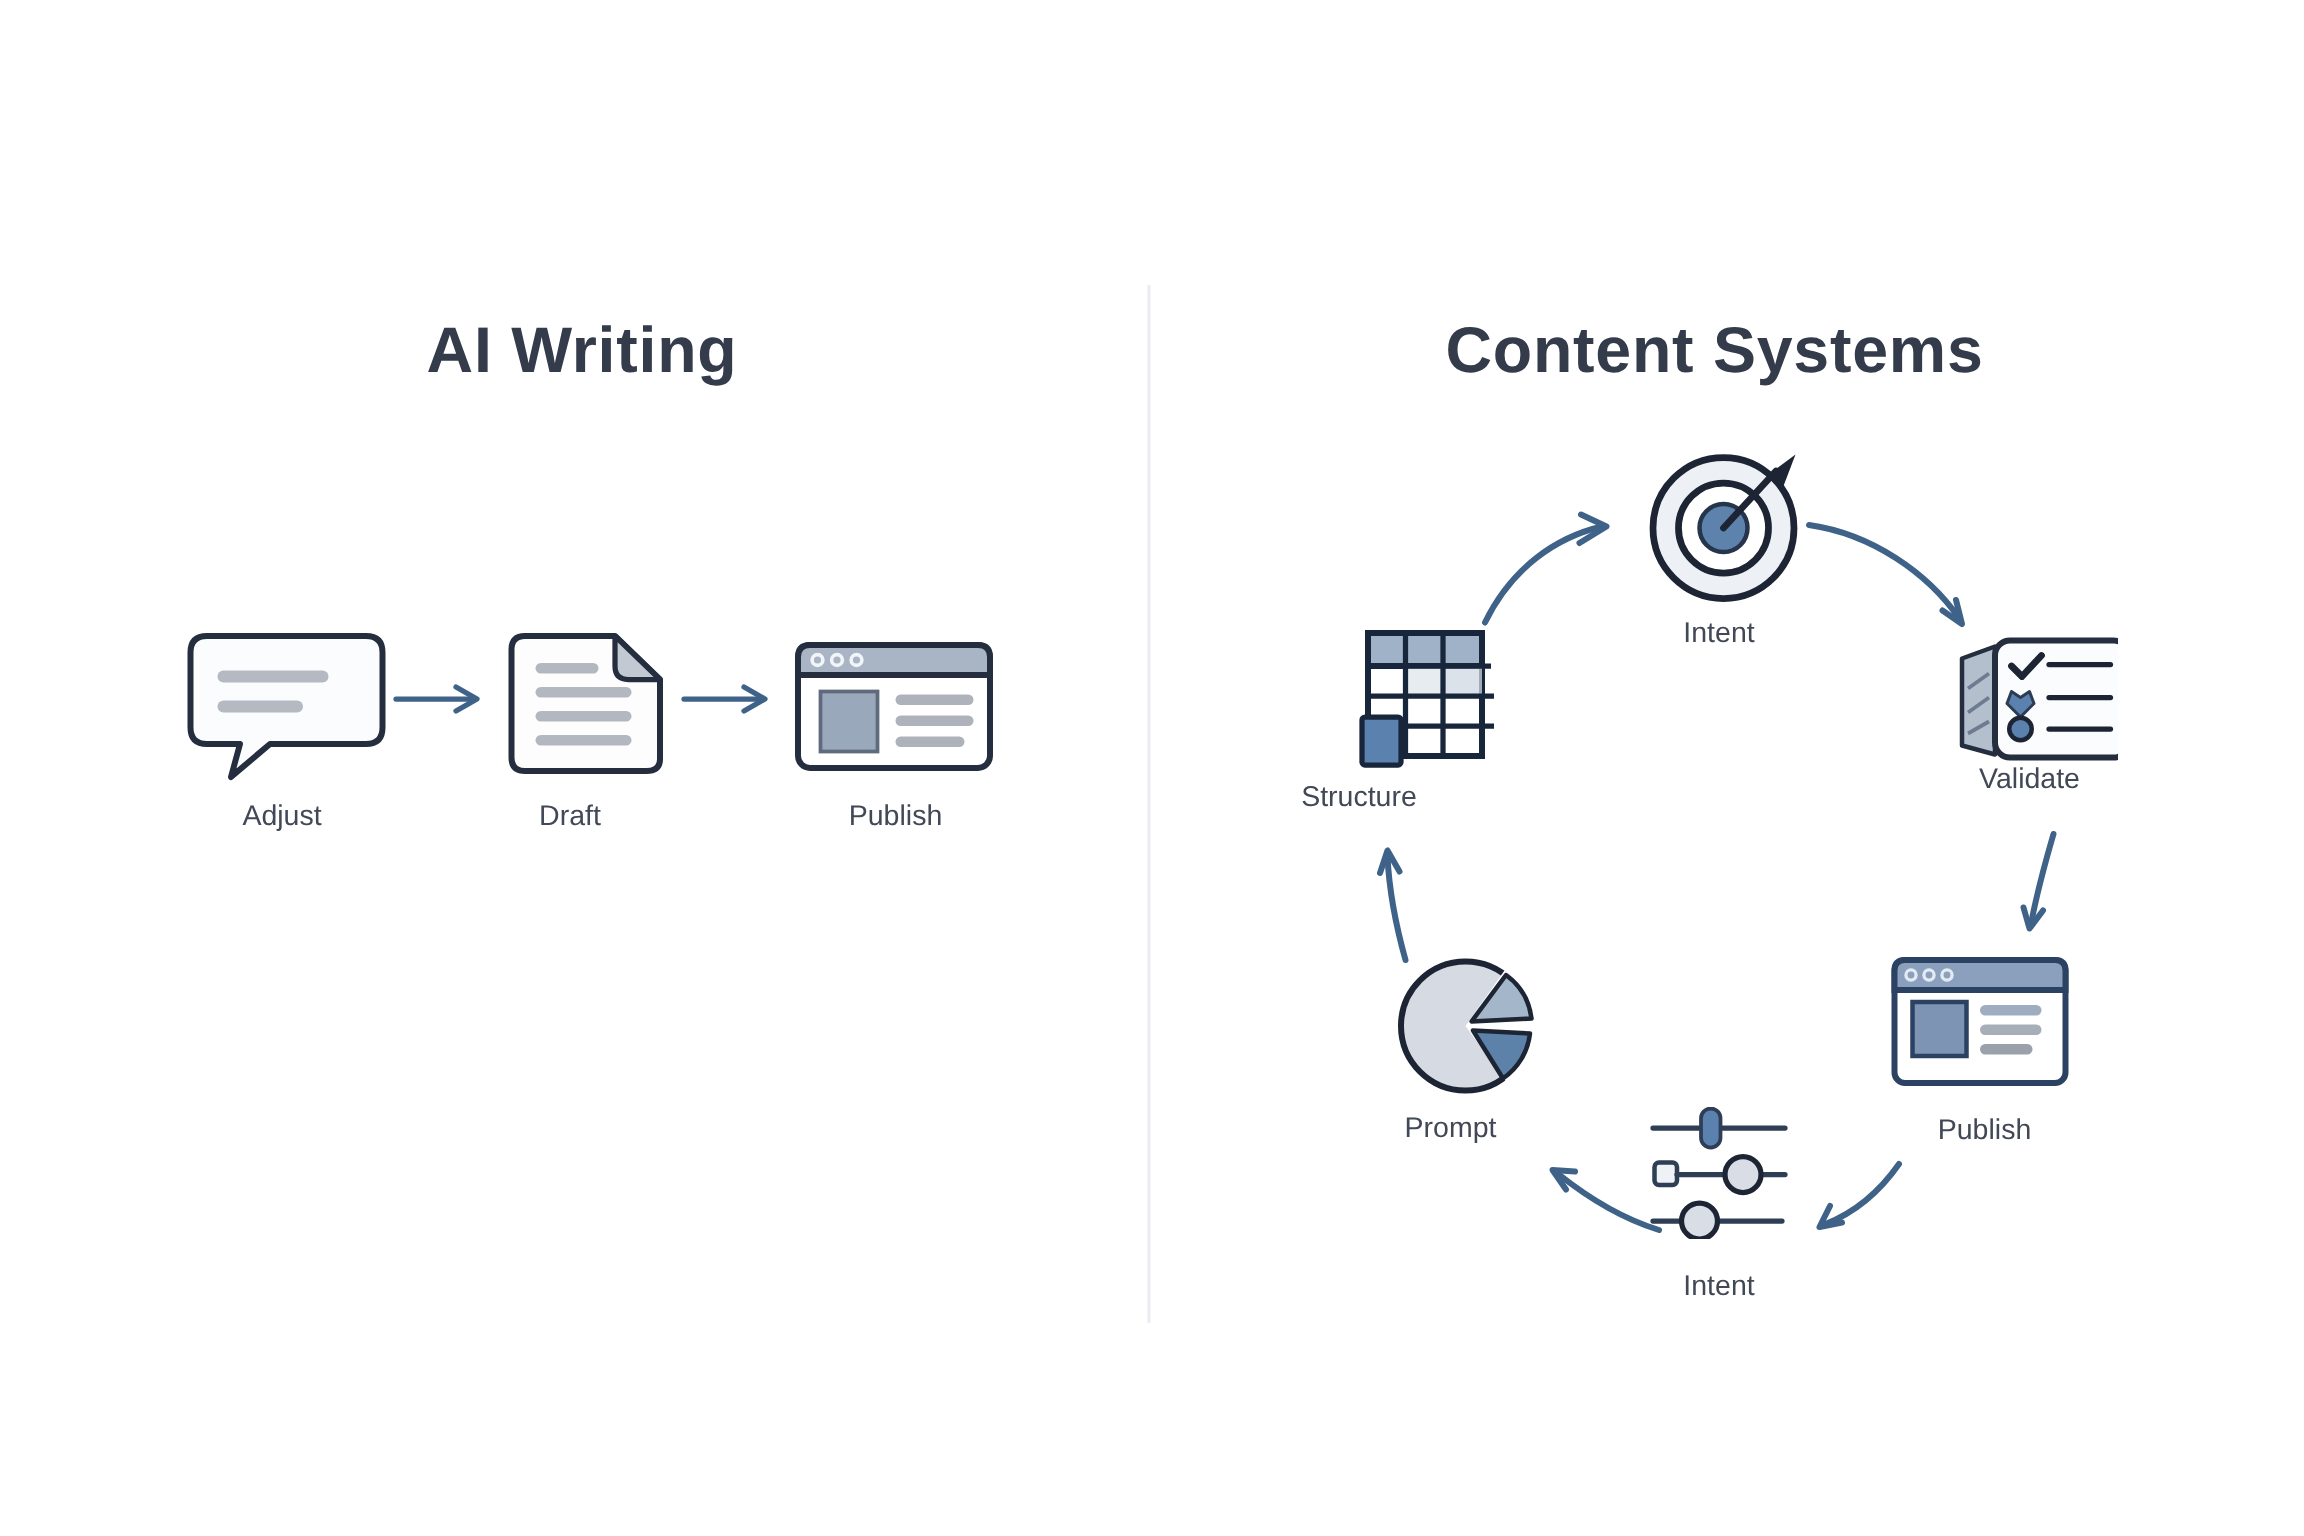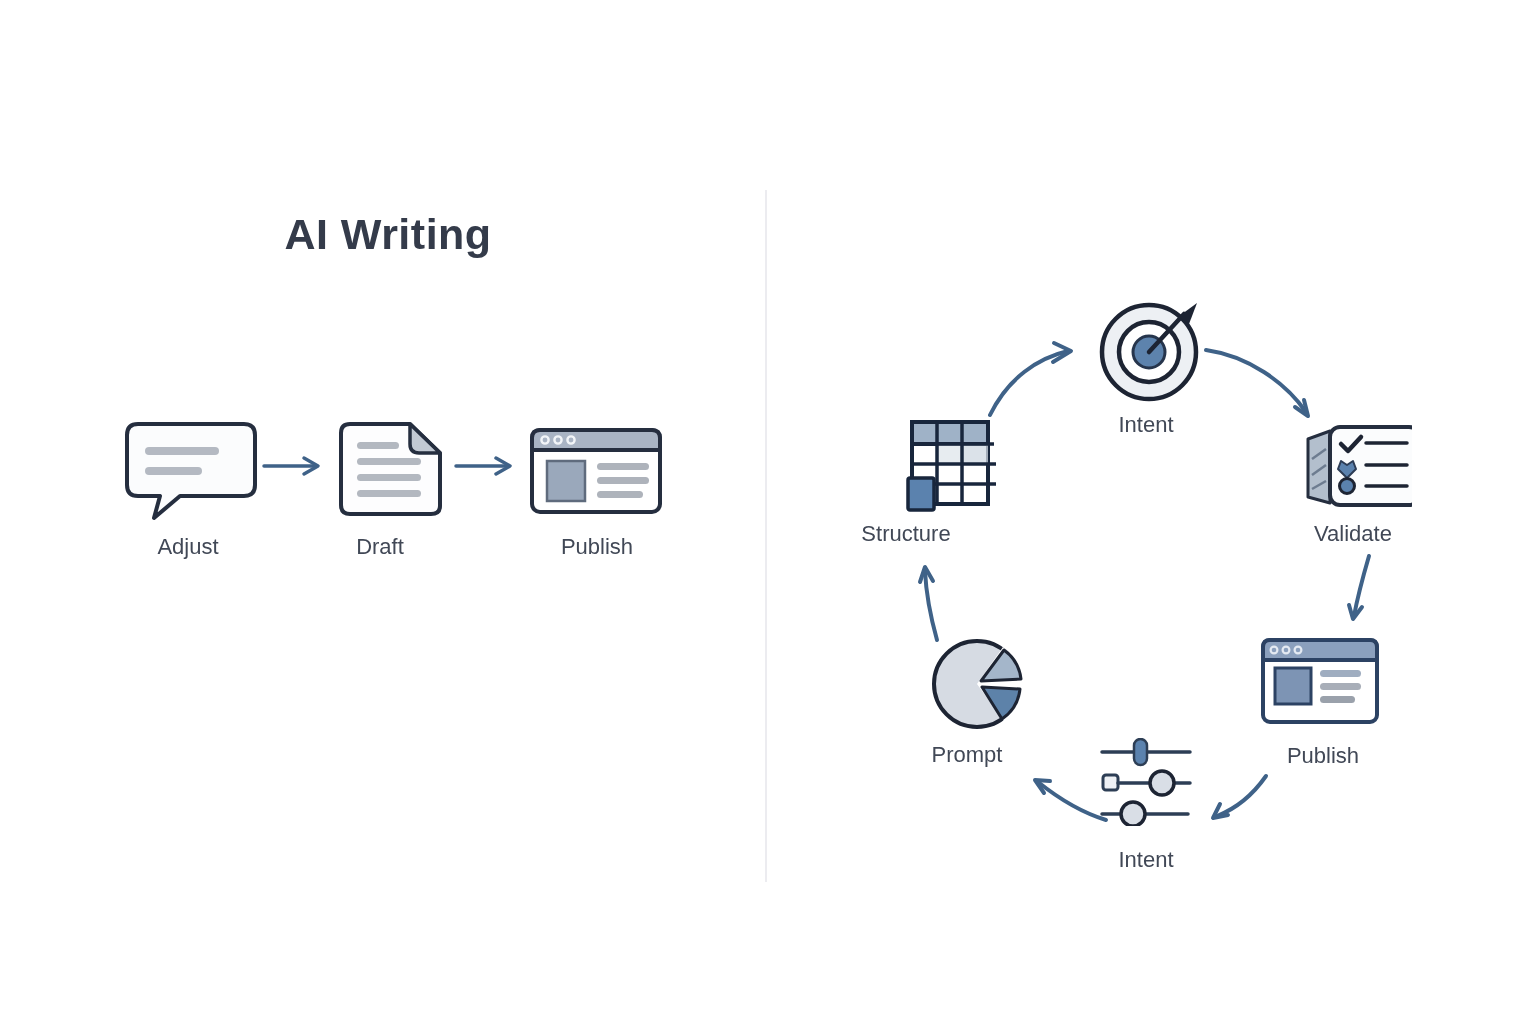--- a/index.html
+++ b/index.html
@@ -6,21 +6,21 @@
   #canvas{
     position:relative;width:1412px;height:1024px;overflow:hidden;background:#ffffff;
     font-family:"Liberation Sans", sans-serif;
   }
   .title{
     position:absolute;transform:translateX(-50%);
     font-size:43px;font-weight:600;color:#343b4a;letter-spacing:0.5px;white-space:nowrap;
   }
   .step-label{
     position:absolute;transform:translateX(-50%);
-    font-size:22px;font-weight:400;color:#414856;white-space:nowrap;
+    font-size:19px;font-weight:400;color:#414856;white-space:nowrap;
   }
   .icon{position:absolute;}
   .icon svg{display:block;}
   #divider{
     position:absolute;left:765px;top:190px;width:2px;height:692px;background:#ececf0;
   }
   #arrow-overlay{position:absolute;left:0;top:0;}
 </style>
 </head>
 <body>
@@ -60,20 +60,21 @@
       <circle cx="30" cy="14" r="3.6" fill="none" stroke="#f2f5f8" stroke-width="2.4"></circle>
       <circle cx="43" cy="14" r="3.6" fill="none" stroke="#f2f5f8" stroke-width="2.4"></circle>
       <rect x="19" y="35" width="38" height="40" fill="#9aa8bb" stroke="#5f6b7d" stroke-width="2.5"></rect>
       <rect x="69" y="37" width="52" height="7" rx="3.5" fill="#aeb3bb"></rect>
       <rect x="69" y="51" width="52" height="7" rx="3.5" fill="#aeb3bb"></rect>
       <rect x="69" y="65" width="46" height="7" rx="3.5" fill="#aeb3bb"></rect>
     </svg>
   </div>
   <div class="step-label" style="left:597px;top:534px;">Publish</div>
 
+  <div class="title" style="left:1143px;top:210px;">Content Systems</div>
 
   <div class="icon" style="left:1090px;top:295px;width:116px;height:116px;">
     <svg width="116" height="116" viewBox="0 0 116 116">
       <circle cx="59" cy="57" r="47" fill="#edf0f4" stroke="#1d2433" stroke-width="4.5"></circle>
       <circle cx="59" cy="57" r="30" fill="#ffffff" stroke="#1d2433" stroke-width="4.5"></circle>
       <circle cx="59" cy="57" r="16" fill="#5d83ad" stroke="#26354c" stroke-width="3"></circle>
       <line x1="59" y1="57" x2="94" y2="19" stroke="#1d2433" stroke-width="4.5" stroke-linecap="round"></line>
       <polygon points="88,22 107,8 99,29" fill="#1d2433"></polygon>
     </svg>
   </div>
@@ -103,21 +104,21 @@
       <line x1="9" y1="66" x2="23" y2="58" stroke="#6d7c90" stroke-width="2.5"></line>
       <rect x="27" y="4" width="89" height="78" rx="10" fill="#fbfcfd" stroke="#252e3f" stroke-width="4"></rect>
       <path d="M38 21 l7 7 l13 -14" fill="none" stroke="#1d2433" stroke-width="4.5" stroke-linecap="round" stroke-linejoin="round"></path>
       <line x1="63" y1="20" x2="104" y2="20" stroke="#1d2433" stroke-width="3.5" stroke-linecap="round"></line>
       <path d="M38 38 l6 4 6 -4 3 8 -9 9 -9 -9 z" fill="#5b82ae" stroke="#2c3c55" stroke-width="2" stroke-linejoin="round"></path>
       <line x1="63" y1="42" x2="104" y2="42" stroke="#1d2433" stroke-width="3.5" stroke-linecap="round"></line>
       <circle cx="44" cy="63" r="7.5" fill="#5b82ae" stroke="#1d2433" stroke-width="3"></circle>
       <line x1="63" y1="63" x2="104" y2="63" stroke="#1d2433" stroke-width="3.5" stroke-linecap="round"></line>
     </svg>
   </div>
-  <div class="step-label" style="left:1353px;top:521px;">Validate</div>
+  <div class="step-label" style="left:1353px;top:509px;">Validate</div>
 
   <div class="icon" style="left:1260px;top:637px;width:120px;height:88px;">
     <svg width="120" height="88" viewBox="0 0 120 88">
       <rect x="3" y="3" width="114" height="82" rx="7" fill="#ffffff" stroke="#2c4263" stroke-width="4"></rect>
       <path d="M10 3 H110 Q117 3 117 10 V23 H3 V10 Q3 3 10 3 Z" fill="#8ba0bd" stroke="#2c4263" stroke-width="4"></path>
       <circle cx="14" cy="13" r="3.4" fill="none" stroke="#e4eaf2" stroke-width="2.2"></circle>
       <circle cx="26" cy="13" r="3.4" fill="none" stroke="#e4eaf2" stroke-width="2.2"></circle>
       <circle cx="38" cy="13" r="3.4" fill="none" stroke="#e4eaf2" stroke-width="2.2"></circle>
       <rect x="15" y="31" width="36" height="36" fill="#7d94b4" stroke="#2c4263" stroke-width="3"></rect>
       <rect x="60" y="33" width="41" height="7" rx="3.5" fill="#9fadc0"></rect>

